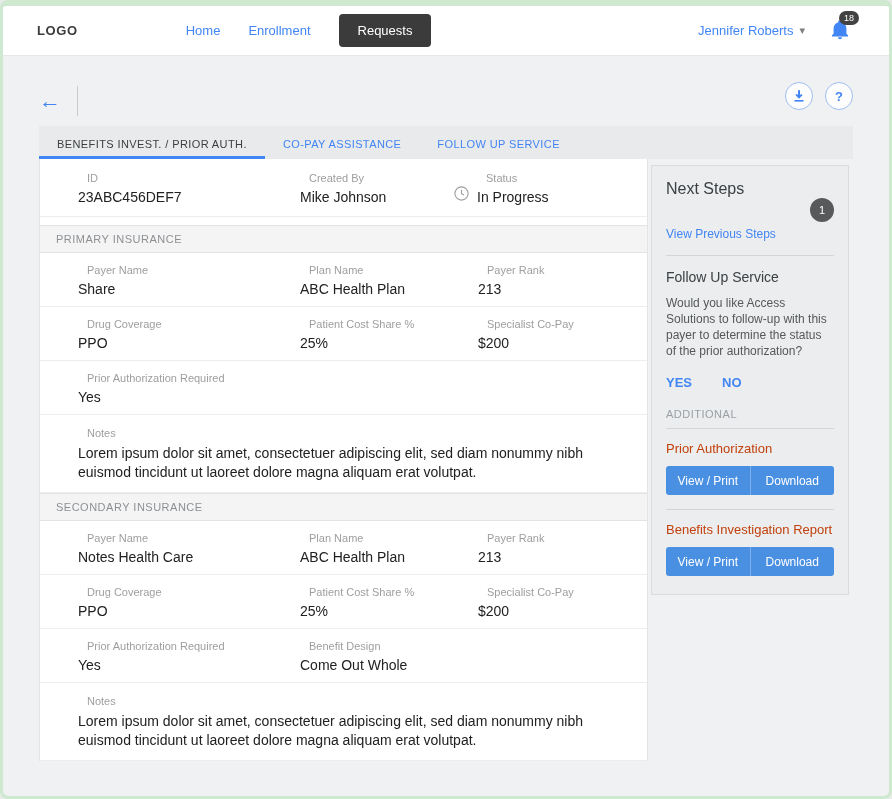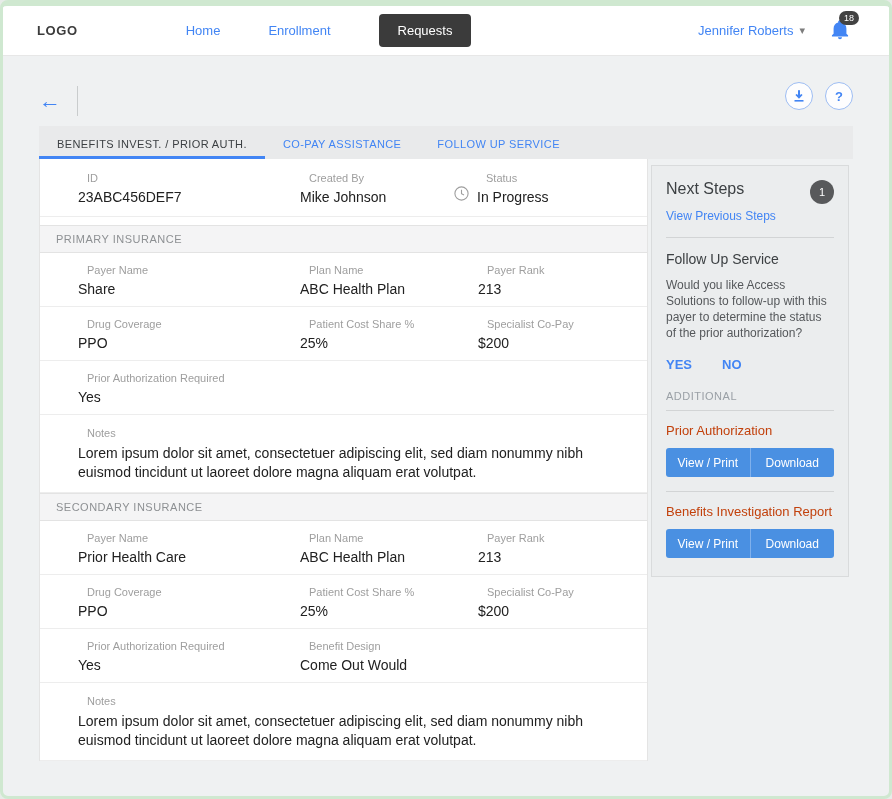--- a/index.html
+++ b/index.html
@@ -17,21 +17,21 @@
   }
 
   
   .nav {
     height: 50px; background: #ffffff;
     border-bottom: 1px solid #e7e7e7;
     display: flex; align-items: center;
     padding: 0 34px;
   }
   .logo { font-size: 13px; font-weight: bold; letter-spacing: .6px; color: #3c3c3c; }
-  .nav-links { display: flex; align-items: center; margin-left: 108px; gap: 48px; }
+  .nav-links { display: flex; align-items: center; margin-left: 108px; gap: 28px; }
   .nav-link { font-size: 13px; color: #4285f4; text-decoration: none; cursor: pointer; }
   .nav-pill {
     background: #3b3b3b; color: #fff; font-size: 13px;
     padding: 9px 19px; border-radius: 4px; cursor: pointer;
   }
   .nav-right { margin-left: auto; display: flex; align-items: center; gap: 24px; }
   .user-menu { display: flex; align-items: center; gap: 6px; cursor: pointer; }
   .user-name { font-size: 13px; color: #4285f4; }
   .caret { font-size: 11px; color: #7d7d7d; }
   .bell-wrap { position: relative; cursor: pointer; width: 26px; height: 26px; }
@@ -89,21 +89,21 @@
   }
   .notes-row { padding: 12px 38px 10px 38px; border-bottom: 1px solid #ededed; }
   .notes-text { font-size: 14px; color: #212121; line-height: 19px; margin-top: 5px; }
 
   
   .aside-col { margin-left: 3px; width: 198px; }
   .panel {
     margin-top: 6px; background: #ebedee;
     border: 1px solid #d9dbdc; padding: 14px 14px 18px 14px;
   }
-  .panel-title-row { display: flex; align-items: flex-start; }
+  .panel-title-row { display: flex; align-items: flex-start; flex-direction: column; }
   .panel-title { font-size: 16px; color: #3c4043; }
   .step-badge {
     margin-left: auto; width: 24px; height: 24px; border-radius: 50%;
     background: #58595b; color: #fff; font-size: 11px;
     display: flex; align-items: center; justify-content: center;
   }
   .panel-link { font-size: 12px; color: #4285f4; margin-top: 5px; display: inline-block; cursor: pointer; }
   .panel-divider { border: none; border-top: 1px solid #d2d4d5; margin: 13px 0; }
   .followup-heading { font-size: 14px; color: #3c4043; }
   .followup-question { font-size: 12px; color: #55585b; line-height: 16px; margin-top: 10px; }
@@ -241,21 +241,21 @@
         <div class="notes-row">
           <div class="f-label">Notes</div>
           <div class="notes-text">Lorem ipsum dolor sit amet, consectetuer adipiscing elit, sed diam nonummy nibh euismod tincidunt ut laoreet dolore magna aliquam erat volutpat.</div>
         </div>
 
         <div class="section-band" style="margin-top:0;">SECONDARY INSURANCE</div>
 
         <div class="field-row">
           <div>
             <div class="f-label">Payer Name</div>
-            <div class="f-value">Prior Health Care</div>
+            <div class="f-value">Notes Health Care</div>
           </div>
           <div>
             <div class="f-label">Plan Name</div>
             <div class="f-value">ABC Health Plan</div>
           </div>
           <div>
             <div class="f-label">Payer Rank</div>
             <div class="f-value">213</div>
           </div>
         </div>
@@ -275,21 +275,21 @@
           </div>
         </div>
 
         <div class="field-row">
           <div>
             <div class="f-label">Prior Authorization Required</div>
             <div class="f-value">Yes</div>
           </div>
           <div>
             <div class="f-label">Benefit Design</div>
-            <div class="f-value">Come Out Would</div>
+            <div class="f-value">Come Out Whole</div>
           </div>
         </div>
 
         <div class="notes-row">
           <div class="f-label">Notes</div>
           <div class="notes-text">Lorem ipsum dolor sit amet, consectetuer adipiscing elit, sed diam nonummy nibh euismod tincidunt ut laoreet dolore magna aliquam erat volutpat.</div>
         </div>
 
       </div>
 

